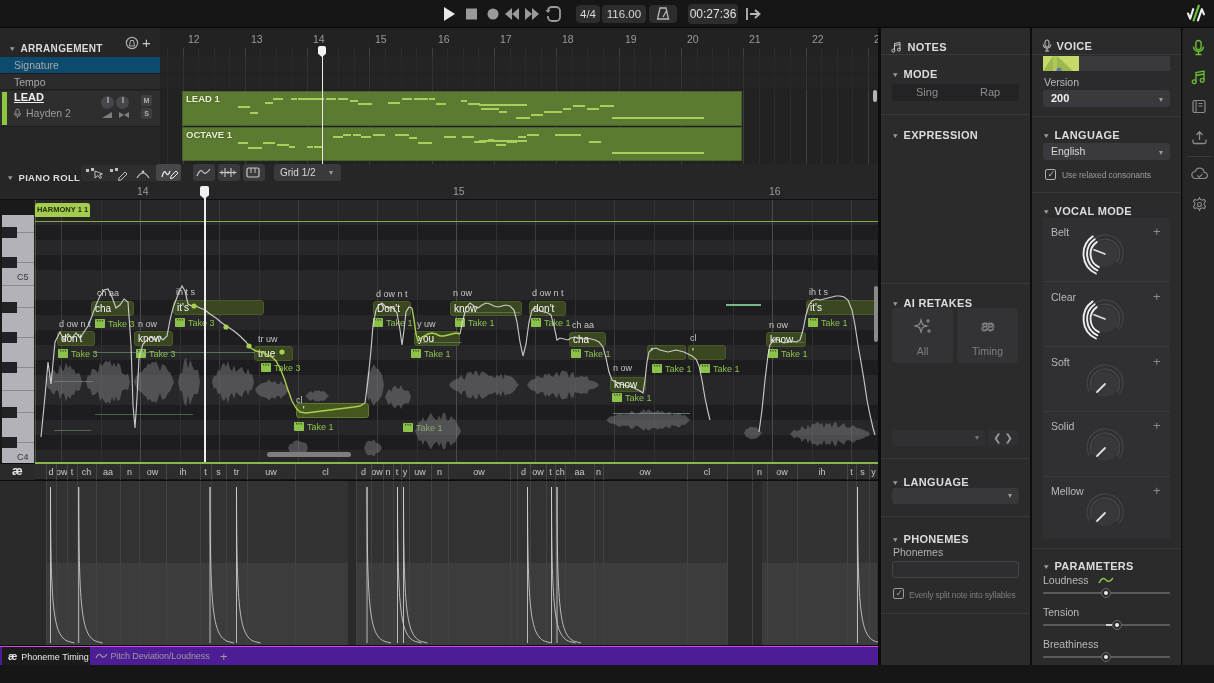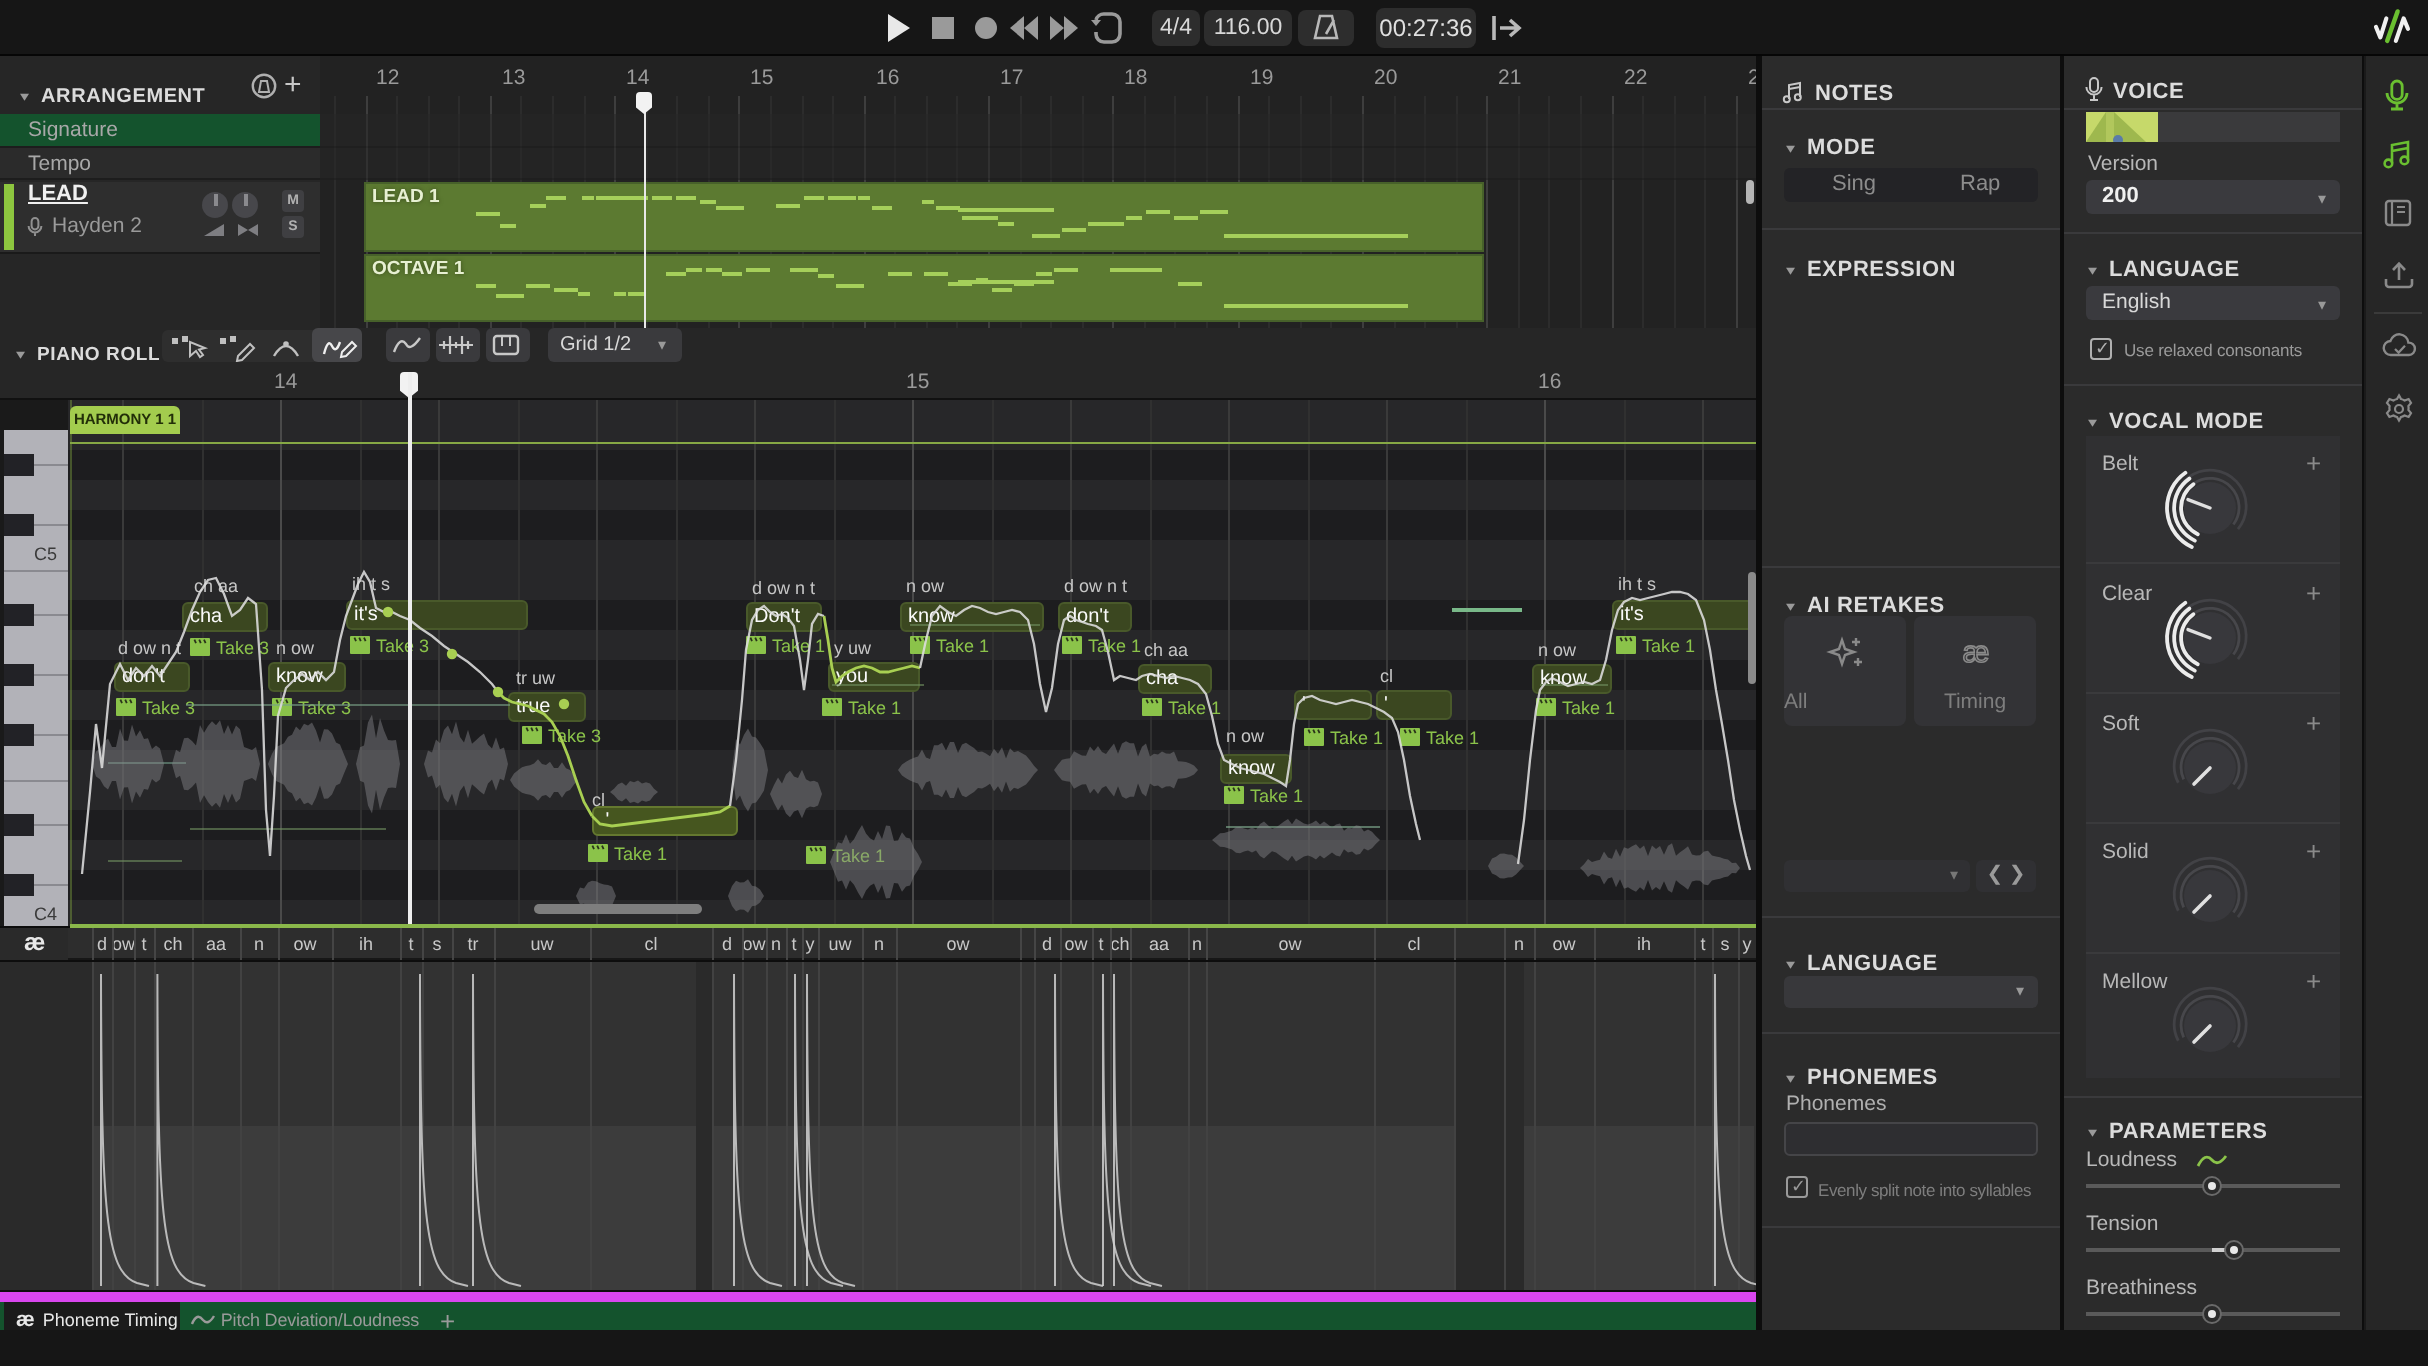--- a/index.html
+++ b/index.html
@@ -97,21 +97,21 @@
       <div class="abs" style="left:687px;top:5px;color:#9a9a9a;font-size:10.5px;">20</div>
       <div class="abs" style="left:749px;top:5px;color:#9a9a9a;font-size:10.5px;">21</div>
       <div class="abs" style="left:812px;top:5px;color:#9a9a9a;font-size:10.5px;">22</div>
       <div class="abs" style="left:874px;top:5px;color:#9a9a9a;font-size:10.5px;">23</div>
       <div class="abs" style="left:10px;top:10px;"><span class="chev">▾</span><span class="hdr" style="font-size:10px;">ARRANGEMENT</span></div>
       <svg class="abs" style="left:125px;top:8px;" width="14" height="14" viewBox="0 0 14 14">
         <circle cx="7" cy="7" r="5.6" stroke="#b0b0b0" stroke-width="1.2" fill="none"></circle>
         <path d="M5.5 4.5 h3 l1 5.5 h-5 Z" stroke="#b0b0b0" stroke-width="1" fill="none"></path>
       </svg>
       <div class="abs" style="left:142px;top:6px;color:#c8c8c8;font-size:15px;">+</div>
-      <div class="abs" style="left:0;top:29px;width:160px;height:17px;background:#14532d;border-bottom:1px solid #1d1d1d;color:#a8a8a8;font-size:10.5px;line-height:17px;"><span style="margin-left:14px;">Signature</span></div>
+      <div class="abs" style="left:0;top:29px;width:160px;height:17px;background:#0c4a6e;border-bottom:1px solid #1d1d1d;color:#a8a8a8;font-size:10.5px;line-height:17px;"><span style="margin-left:14px;">Signature</span></div>
       <div class="abs" style="left:0;top:46px;width:160px;height:16px;background:#2b2b2b;border-bottom:1px solid #1d1d1d;color:#a8a8a8;font-size:10.5px;line-height:16px;"><span style="margin-left:14px;">Tempo</span></div>
       <div class="abs" style="left:160px;top:29px;width:718px;height:17px;background:#272727;border-bottom:1px solid #1d1d1d;opacity:.55;"></div>
       <div class="abs" style="left:160px;top:46px;width:718px;height:16px;background:#272727;border-bottom:1px solid #1d1d1d;opacity:.55;"></div>
       <div class="abs" style="left:0;top:63px;width:160px;height:36px;background:#2e2e2e;border-bottom:1px solid #1a1a1a;">
         <div class="abs" style="left:2px;top:1px;width:5px;height:33px;background:#8dc63f;"></div>
         <div class="abs" style="left:14px;top:0;color:#f0f0f0;font-size:11px;font-weight:bold;text-decoration:underline;">LEAD</div>
         <svg class="abs" style="left:13px;top:17px;" width="9" height="11" viewBox="0 0 9 11">
           <path d="M4.5 1 a1.7 1.7 0 0 1 1.7 1.7 v2.3 a1.7 1.7 0 0 1 -3.4 0 v-2.3 a1.7 1.7 0 0 1 1.7-1.7 Z M1.3 5 a3.2 3.2 0 0 0 6.4 0 M4.5 8.2 V10" stroke="#909090" stroke-width="1" fill="none"></path>
         </svg>
         <div class="abs" style="left:26px;top:16px;color:#9a9a9a;font-size:10.5px;">Hayden 2</div>
@@ -572,21 +572,21 @@
         <path d="M236.5,162 L236.5,6 C 236.8,125 238.5,155 254.5,160.5 L260.5,162" stroke="#d0d0d0" stroke-width="1" opacity="0.85"></path>
         <path d="M367,162 L367,6 C 367.3,125 369,155 385,160.5 L391,162" stroke="#d0d0d0" stroke-width="1" opacity="0.85"></path>
         <path d="M397.5,162 L397.5,6 C 397.8,125 399.5,155 415.5,160.5 L421.5,162" stroke="#d0d0d0" stroke-width="1" opacity="0.85"></path>
         <path d="M403.5,162 L403.5,6 C 403.8,125 405.5,155 421.5,160.5 L427.5,162" stroke="#d0d0d0" stroke-width="1" opacity="0.85"></path>
         <path d="M527.5,162 L527.5,6 C 527.8,125 529.5,155 545.5,160.5 L551.5,162" stroke="#d0d0d0" stroke-width="1" opacity="0.85"></path>
         <path d="M551.5,162 L551.5,6 C 551.8,125 553.5,155 569.5,160.5 L575.5,162" stroke="#d0d0d0" stroke-width="1" opacity="0.85"></path>
         <path d="M557,162 L557,6 C 557.3,125 559,155 575,160.5 L581,162" stroke="#d0d0d0" stroke-width="1" opacity="0.85"></path>
         <path d="M857.5,162 L857.5,6 C 857.8,125 859.5,155 875.5,160.5 L881.5,162" stroke="#d0d0d0" stroke-width="1" opacity="0.85"></path>
       </svg>
     </div>
-    <div class="abs" style="left:0;top:646px;width:878px;height:19px;background:#14532d;border-top:5px solid #d946ef;">
+    <div class="abs" style="left:0;top:646px;width:878px;height:19px;background:#4c1d95;border-top:1px solid #d946ef;">
       <div class="abs" style="left:2px;top:0;width:88px;height:19px;background:#1b1b1b;color:#e8e8e8;font-size:10.5px;line-height:19px;"><span style="margin-left:6px;font-weight:bold;">æ</span><span style="margin-left:4px;font-size:9px;">Phoneme Timing</span></div>
       <div class="abs" style="left:95px;top:0;height:19px;color:#9a9a9a;font-size:10.5px;line-height:19px;font-size:9px;letter-spacing:-0.1px;"><svg width="13" height="8" viewBox="0 0 13 8" style="vertical-align:-1px;">
           <path d="M1 6 Q3.5 0 6.5 4 Q9 7 12 2" stroke="#9a9a9a" fill="none" stroke-width="1.2"></path>
         </svg> Pitch Deviation/Loudness</div>
       <div class="abs" style="left:220px;top:0;color:#9a9a9a;font-size:13px;line-height:19px;">+</div>
     </div>
     <div class="abs" style="left:0;top:665px;width:1214px;height:18px;background:#161616;"></div>
     <div class="abs" style="left:881px;top:28px;width:149px;height:637px;background:#2b2b2b;">
       <div class="abs" style="left:10px;top:9px;"><svg width="12" height="12" viewBox="0 0 12 12" style="vertical-align:-2px;">
           <path d="M3.5 9.5 V2.5 L9 1.5 V8.5 M3.5 4.5 L9 3.5" stroke="#c8c8c8" stroke-width="1" fill="none"></path>
@@ -601,21 +601,21 @@
       </div>
       <div class="sep" style="top:86px;"></div>
       <div class="abs" style="left:12px;top:97px;"><span class="chev">▾</span><span class="hdr">EXPRESSION</span></div>
       <div class="sep" style="top:255px;"></div>
       <div class="abs" style="left:12px;top:265px;"><span class="chev">▾</span><span class="hdr">AI RETAKES</span></div>
       <div class="abs" style="left:11px;top:280px;width:61px;height:55px;background:#333336;border-radius:4px;">
         <div class="abs" style="left:0;top:8px;width:61px;height:24px;text-align:center;"><svg width="22" height="22" viewBox="0 0 22 22" fill="none" stroke="#8a8a8a" stroke-width="1.2">
             <path d="M9 4 L10.5 8.5 L15 10 L10.5 11.5 L9 16 L7.5 11.5 L3 10 L7.5 8.5 Z"></path>
             <path d="M16 3 V7 M14 5 H18 M17 13 V17 M15 15 H19"></path>
           </svg></div>
-        <div class="abs" style="left:0;bottom:6px;width:61px;text-align:left;color:#7e7e7e;font-size:10.5px;">All</div>
+        <div class="abs" style="left:0;bottom:6px;width:61px;text-align:center;color:#7e7e7e;font-size:10.5px;">All</div>
       </div>
       <div class="abs" style="left:76px;top:280px;width:61px;height:55px;background:#333336;border-radius:4px;">
         <div class="abs" style="left:0;top:8px;width:61px;height:24px;text-align:center;"><svg width="24" height="20" viewBox="0 0 24 20">
             <text x="12" y="15" text-anchor="middle" font-size="15" fill="none" stroke="#8a8a8a" stroke-width="0.8" font-family="Liberation Sans,sans-serif">æ</text>
           </svg></div>
         <div class="abs" style="left:0;bottom:6px;width:61px;text-align:center;color:#7e7e7e;font-size:10.5px;">Timing</div>
       </div>
       <div class="abs" style="left:11px;top:402px;width:93px;height:16px;background:#303033;border-radius:3px;">
         <span style="position:absolute;right:6px;top:3px;color:#777;font-size:8px;">▾</span>
       </div>

